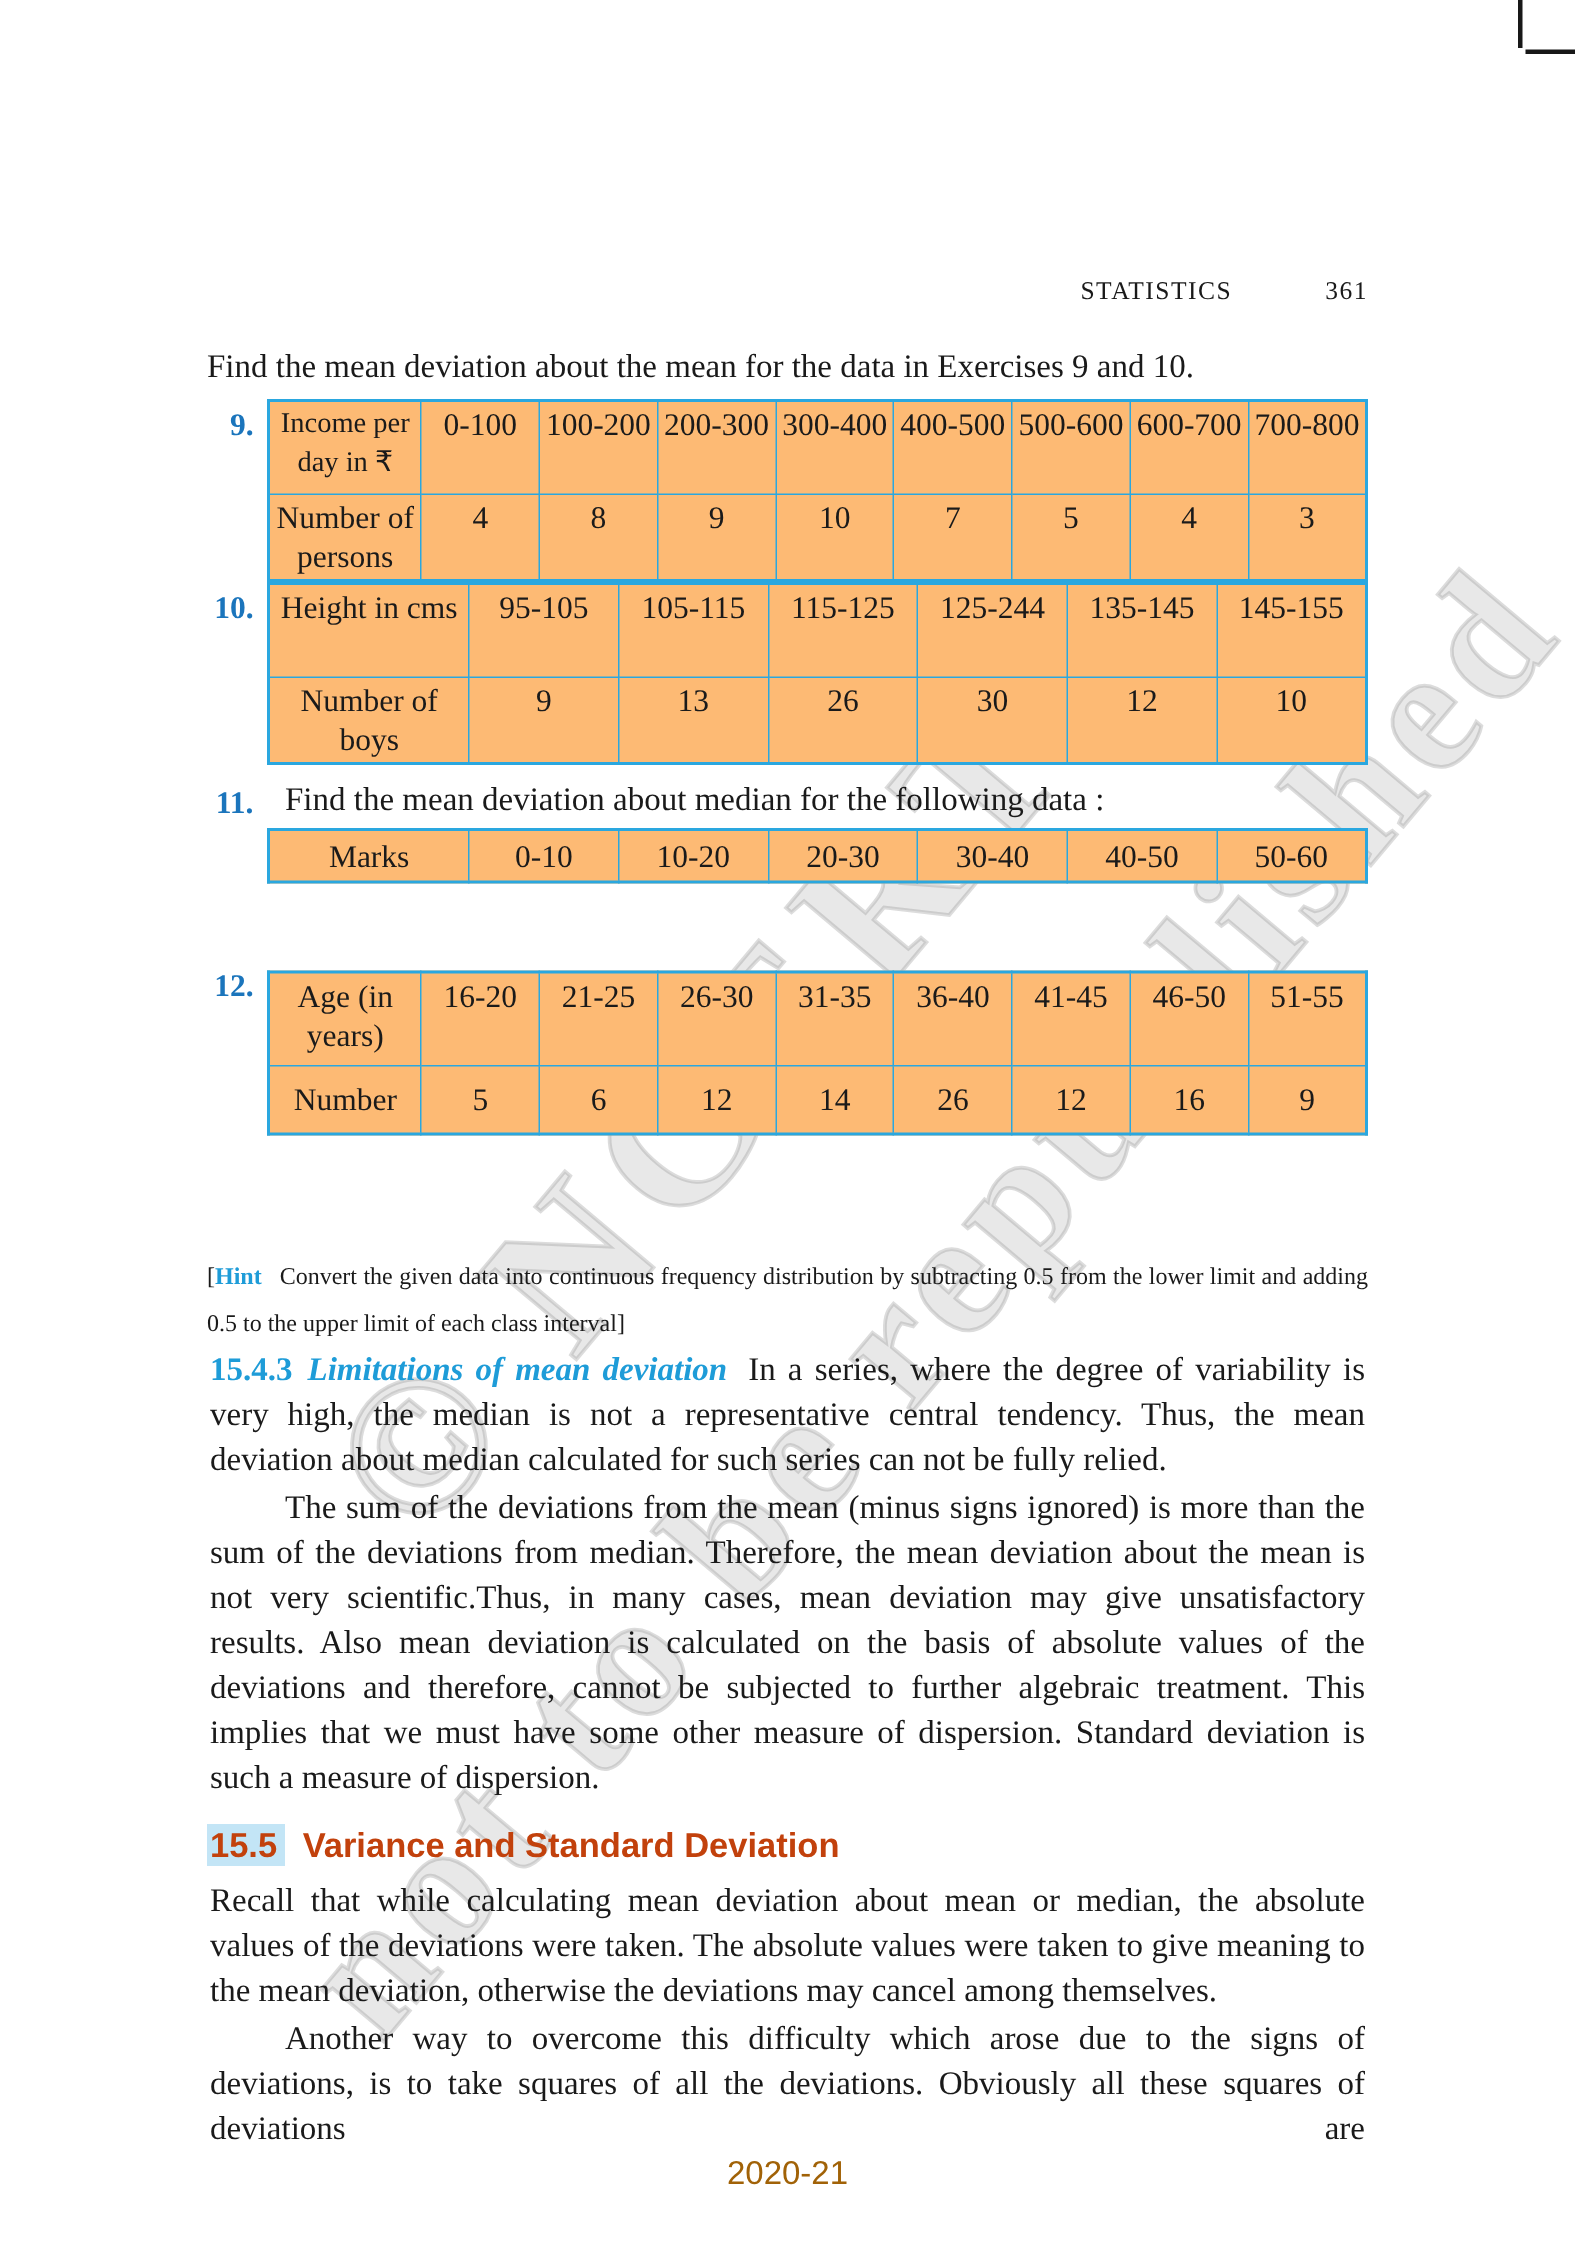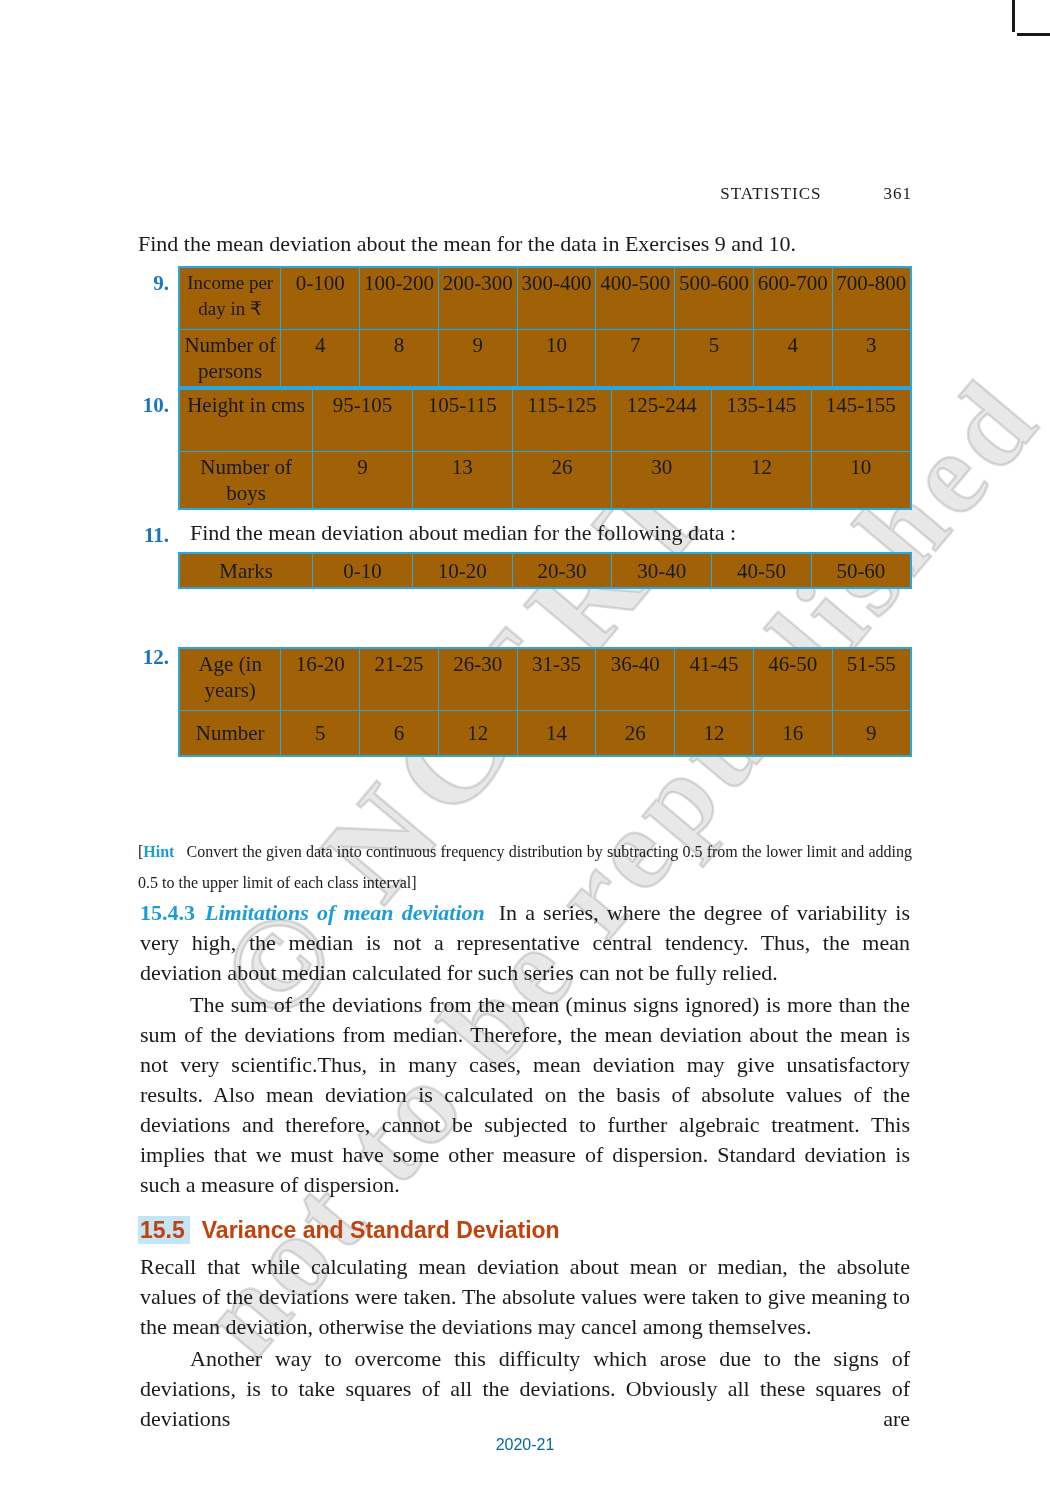--- a/index.html
+++ b/index.html
@@ -28,35 +28,35 @@
   .crop-v{position:absolute;left:1012px;top:0;width:3px;height:32px;background:#181818;}
   .crop-h{position:absolute;left:1017px;top:33px;width:33px;height:3px;background:#181818;}
   
   .running-head{
     position:absolute;left:138px;top:184px;width:774px;
     display:flex;justify-content:flex-end;gap:62px;
     font-size:17px;letter-spacing:1px;
   }
   .footer{
     position:absolute;left:0;top:1436px;width:1050px;text-align:center;
-    font-family:"Liberation Sans",sans-serif;font-size:16px;color:#0369a1;
+    font-family:"Liberation Sans",sans-serif;font-size:22px;color:#a16207;
   }
   
   .intro{position:absolute;left:138px;top:231px;width:774px;font-size:22px;}
   
   .ex{position:absolute;left:138px;width:774px;}
   .ex-num{
     position:absolute;left:0;top:5px;width:31px;text-align:right;
     font-weight:bold;color:#1B75BC;font-size:21px;
   }
   .ex-text{margin-left:52px;font-size:22px;line-height:30px;text-align:justify;}
   
   table.freq{
     border-collapse:collapse;margin-left:40px;table-layout:fixed;
-    border:2.5px solid #2AA7DF;background:#a16207;
+    border:2.5px solid #2AA7DF;background:#fdba74;
   }
   table.freq td{
     border:1.5px solid #2AA7DF;
     text-align:center;font-size:21px;line-height:26px;
     font-family:"Liberation Serif","DejaVu Sans",serif;
     padding:2px 3px;overflow:hidden;
   }
   td.vtop{vertical-align:top;padding-top:4px;}
   td.vmid{vertical-align:middle;}
   td.lab{font-size:20px;}

